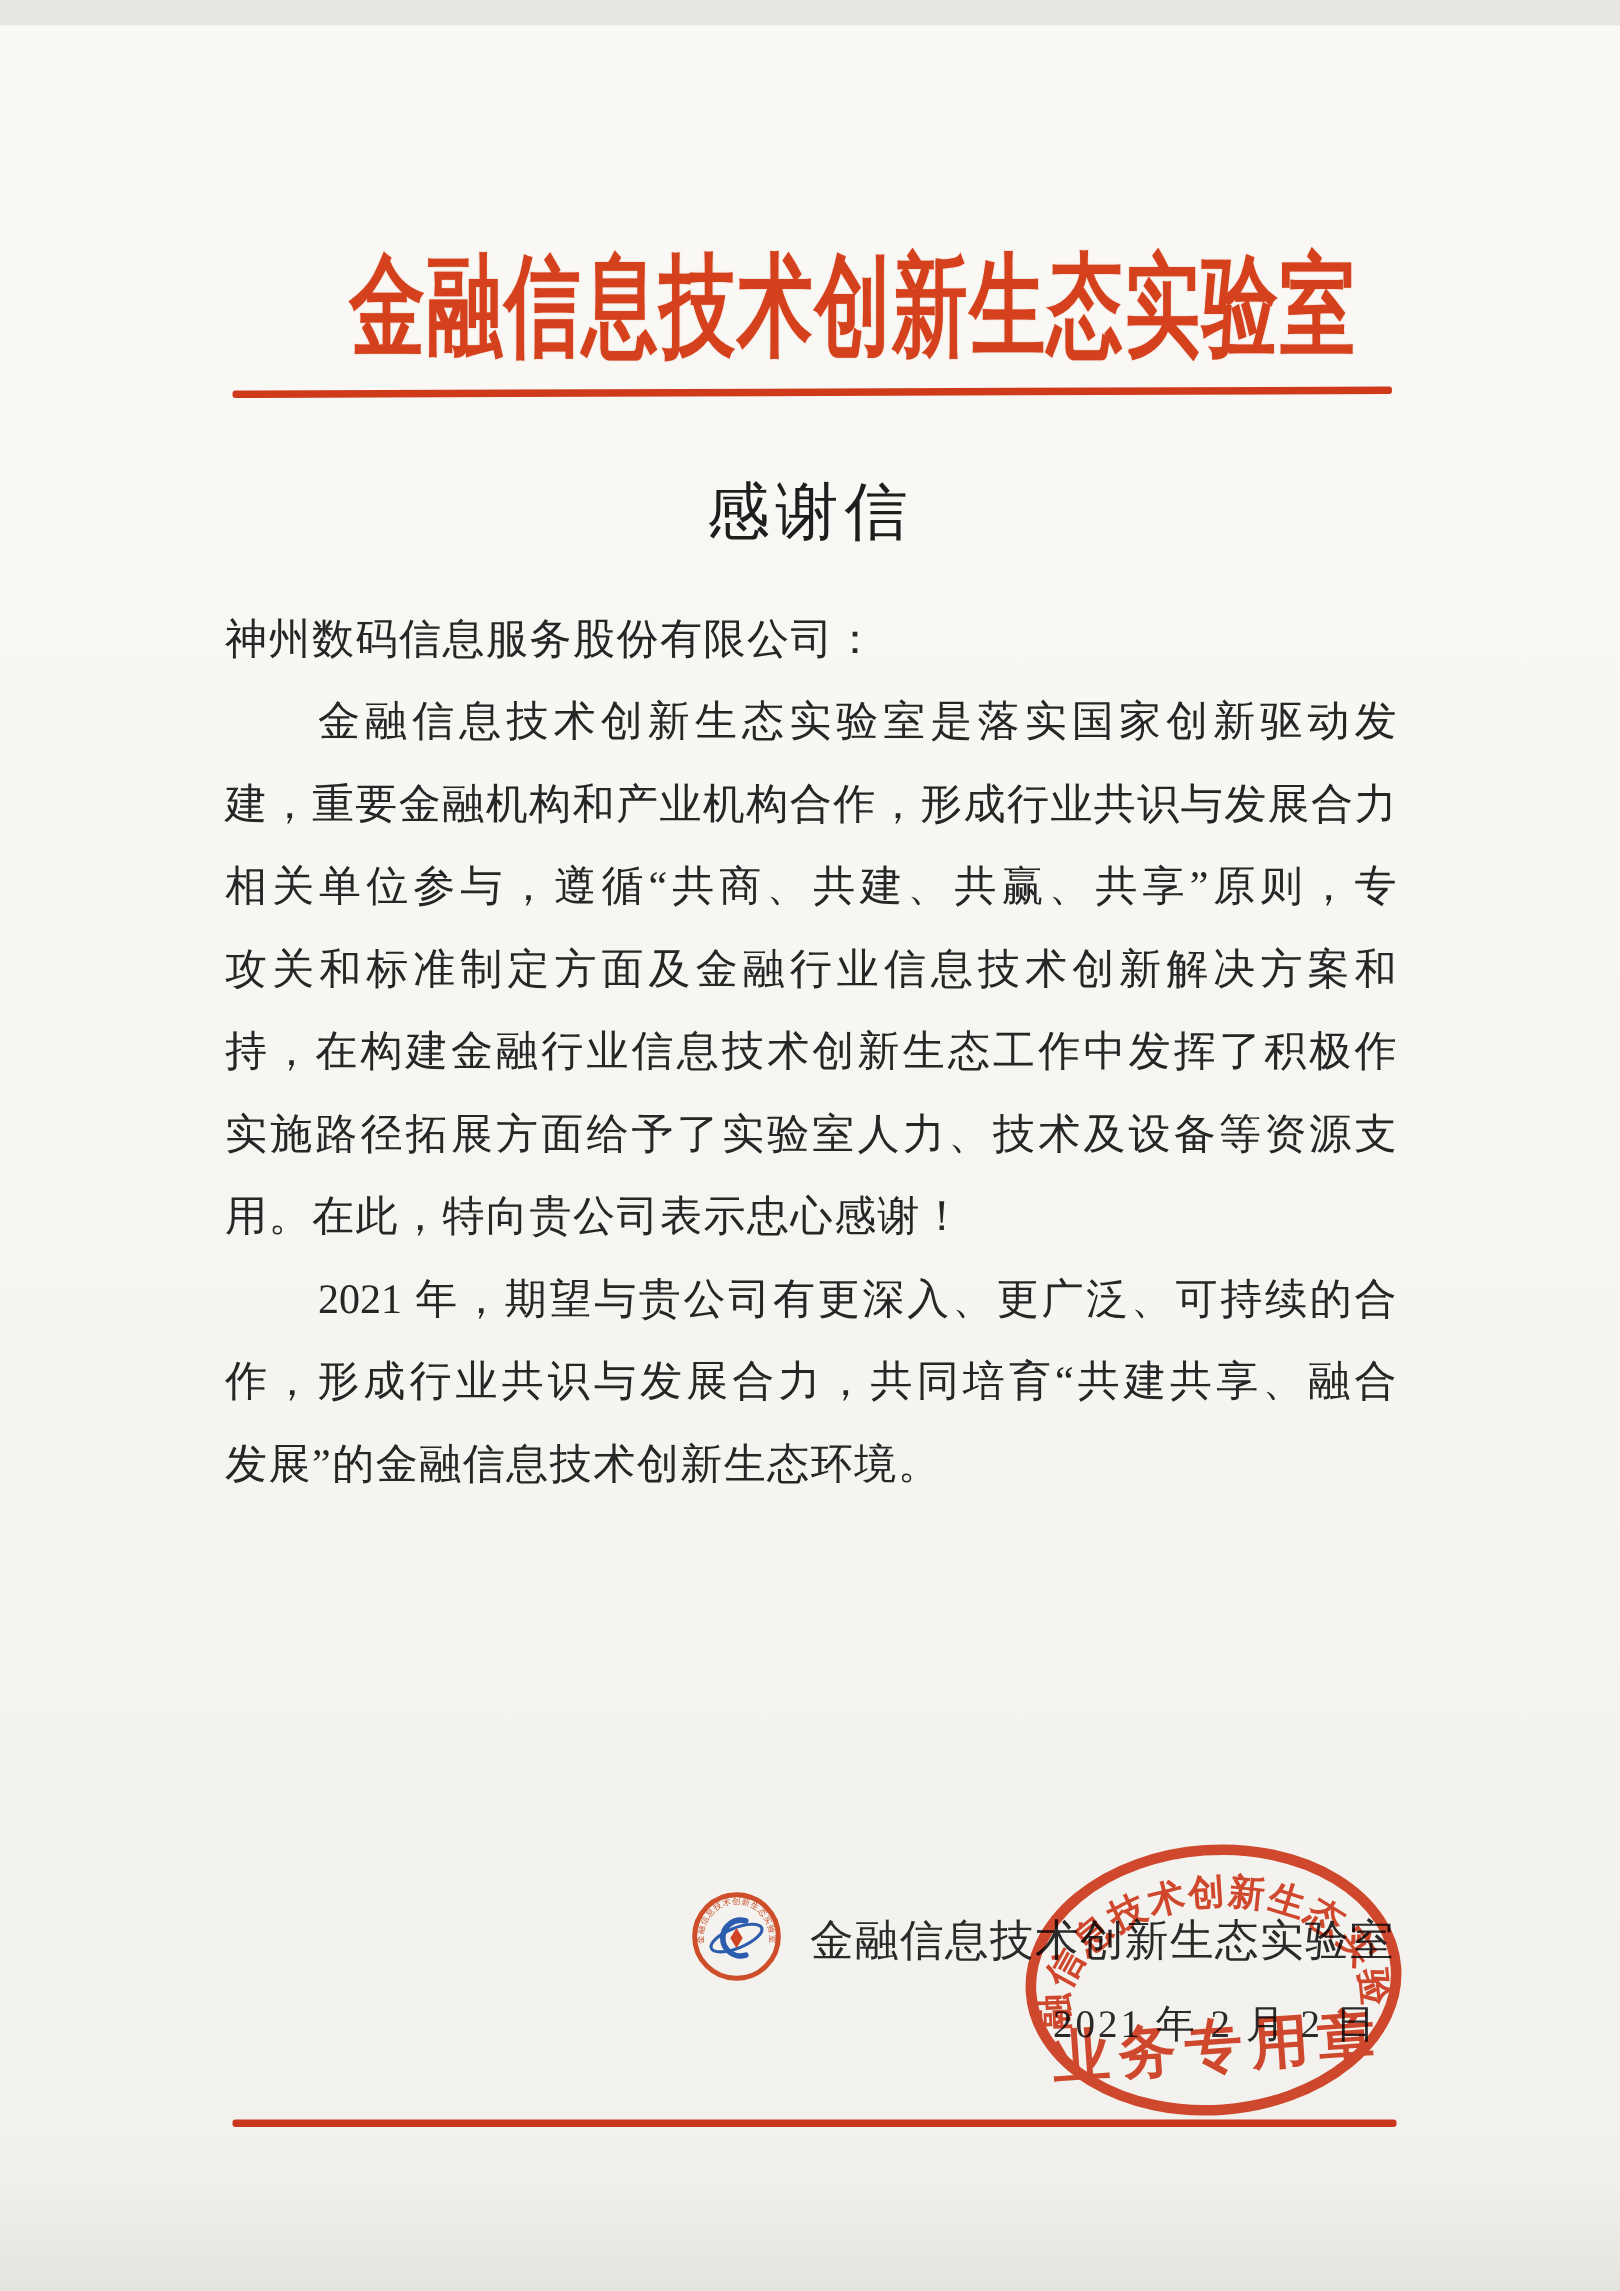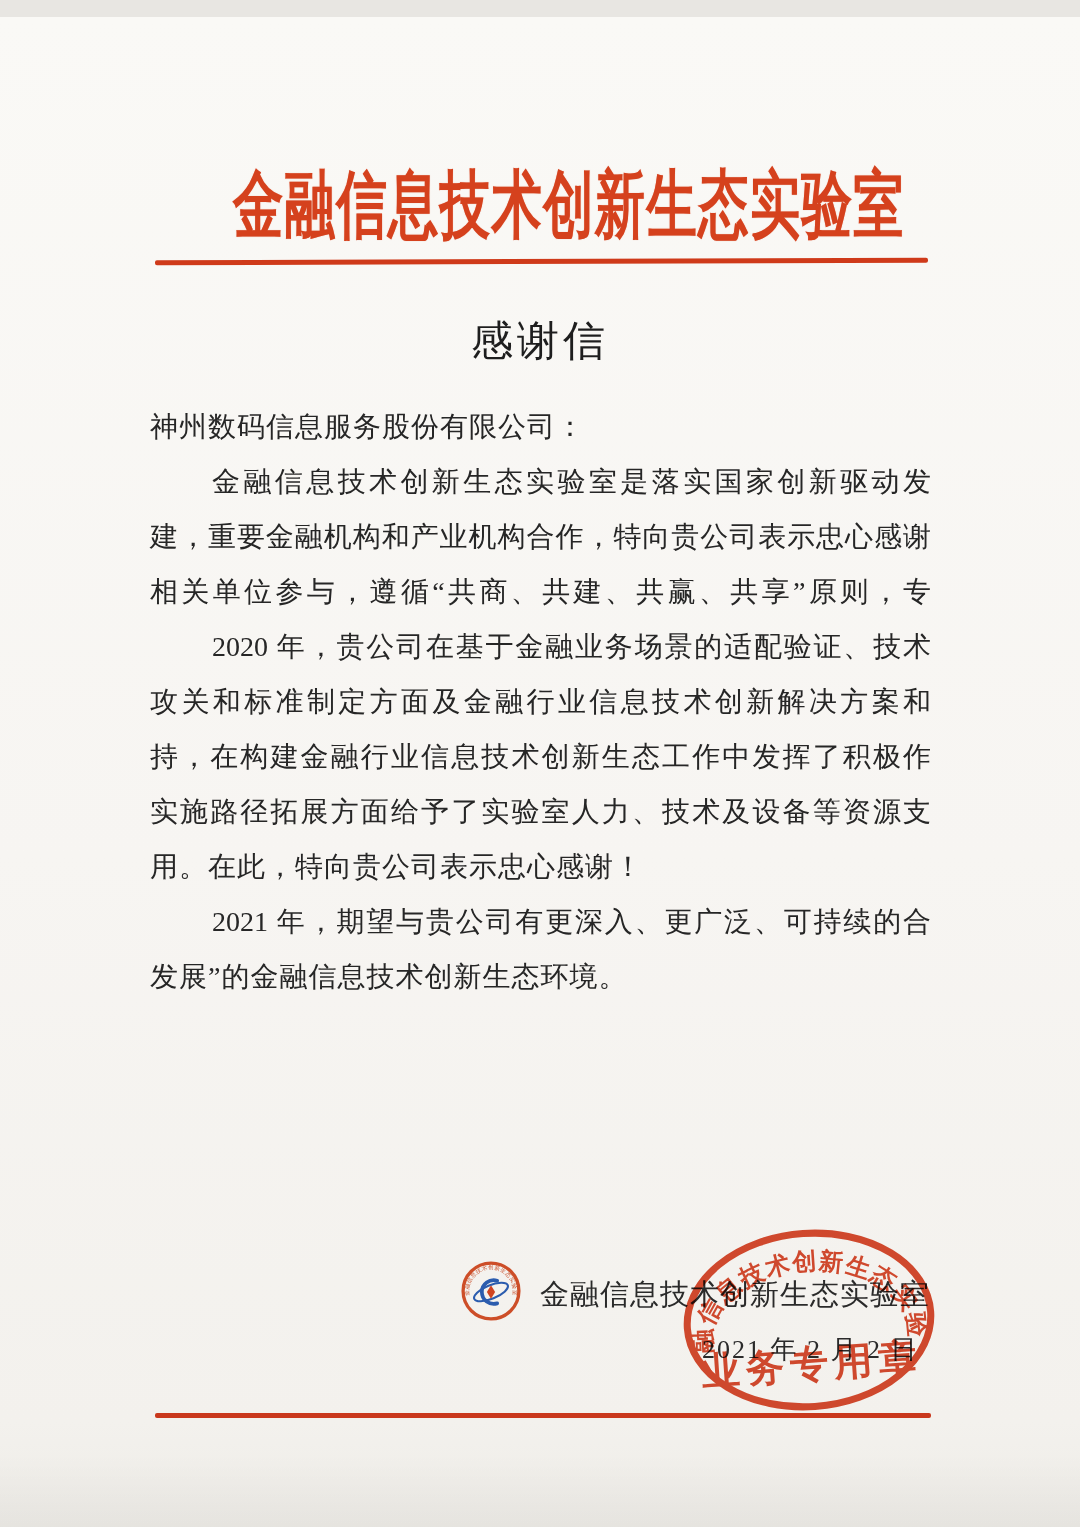--- a/index.html
+++ b/index.html
@@ -135,30 +135,30 @@
     <span class="letterhead-text">金融信息技术创新生态实验室</span>
   </div>
   <div class="rule top-rule"></div>
 
   <h1 class="doc-title">感谢信</h1>
 
   <div class="body-text">
     <div class="ln">神州数码信息服务股份有限公司：</div>
 
     <div class="ln j ind">金融信息技术创新生态实验室是落实国家创新驱动发</div>
-    <div class="ln j">建，重要金融机构和产业机构合作，特向贵公司表示忠心感谢</div>
+    <div class="ln j">建，重要金融机构和产业机构合作，形成行业共识与发展合力</div>
     <div class="ln j">相关单位参与，遵循“共商、共建、共赢、共享”原则，专</div>
 
-    <div class="ln j ind">2020 年，贵公司在基于金融业务场景的适配验证、技术</div>
     <div class="ln j">攻关和标准制定方面及金融行业信息技术创新解决方案和</div>
     <div class="ln j">持，在构建金融行业信息技术创新生态工作中发挥了积极作</div>
     <div class="ln j">实施路径拓展方面给予了实验室人力、技术及设备等资源支</div>
     <div class="ln">用。在此，特向贵公司表示忠心感谢！</div>
 
     <div class="ln j ind">2021 年，期望与贵公司有更深入、更广泛、可持续的合</div>
+    <div class="ln j">作，形成行业共识与发展合力，共同培育“共建共享、融合</div>
     <div class="ln">发展”的金融信息技术创新生态环境。</div>
   </div>
 
   <svg class="lab-logo" viewBox="0 0 60 60" aria-hidden="true">
     <circle cx="30" cy="30" r="27" fill="none" stroke="#cd4e28" stroke-width="3.2"></circle>
     <path id="logoArc" d="M 9 35 A 21.5 21.5 0 1 1 51 35" fill="none"></path>
     <text font-size="5.4" fill="#c8502c" letter-spacing="0.4">
       <textPath href="#logoArc" startOffset="50%" text-anchor="middle">金融信息技术创新生态实验室</textPath>
     </text>
     <ellipse cx="30" cy="31" rx="17.5" ry="6.5" fill="none" stroke="#2b5cae" stroke-width="2" transform="rotate(-22 30 31)"></ellipse>

